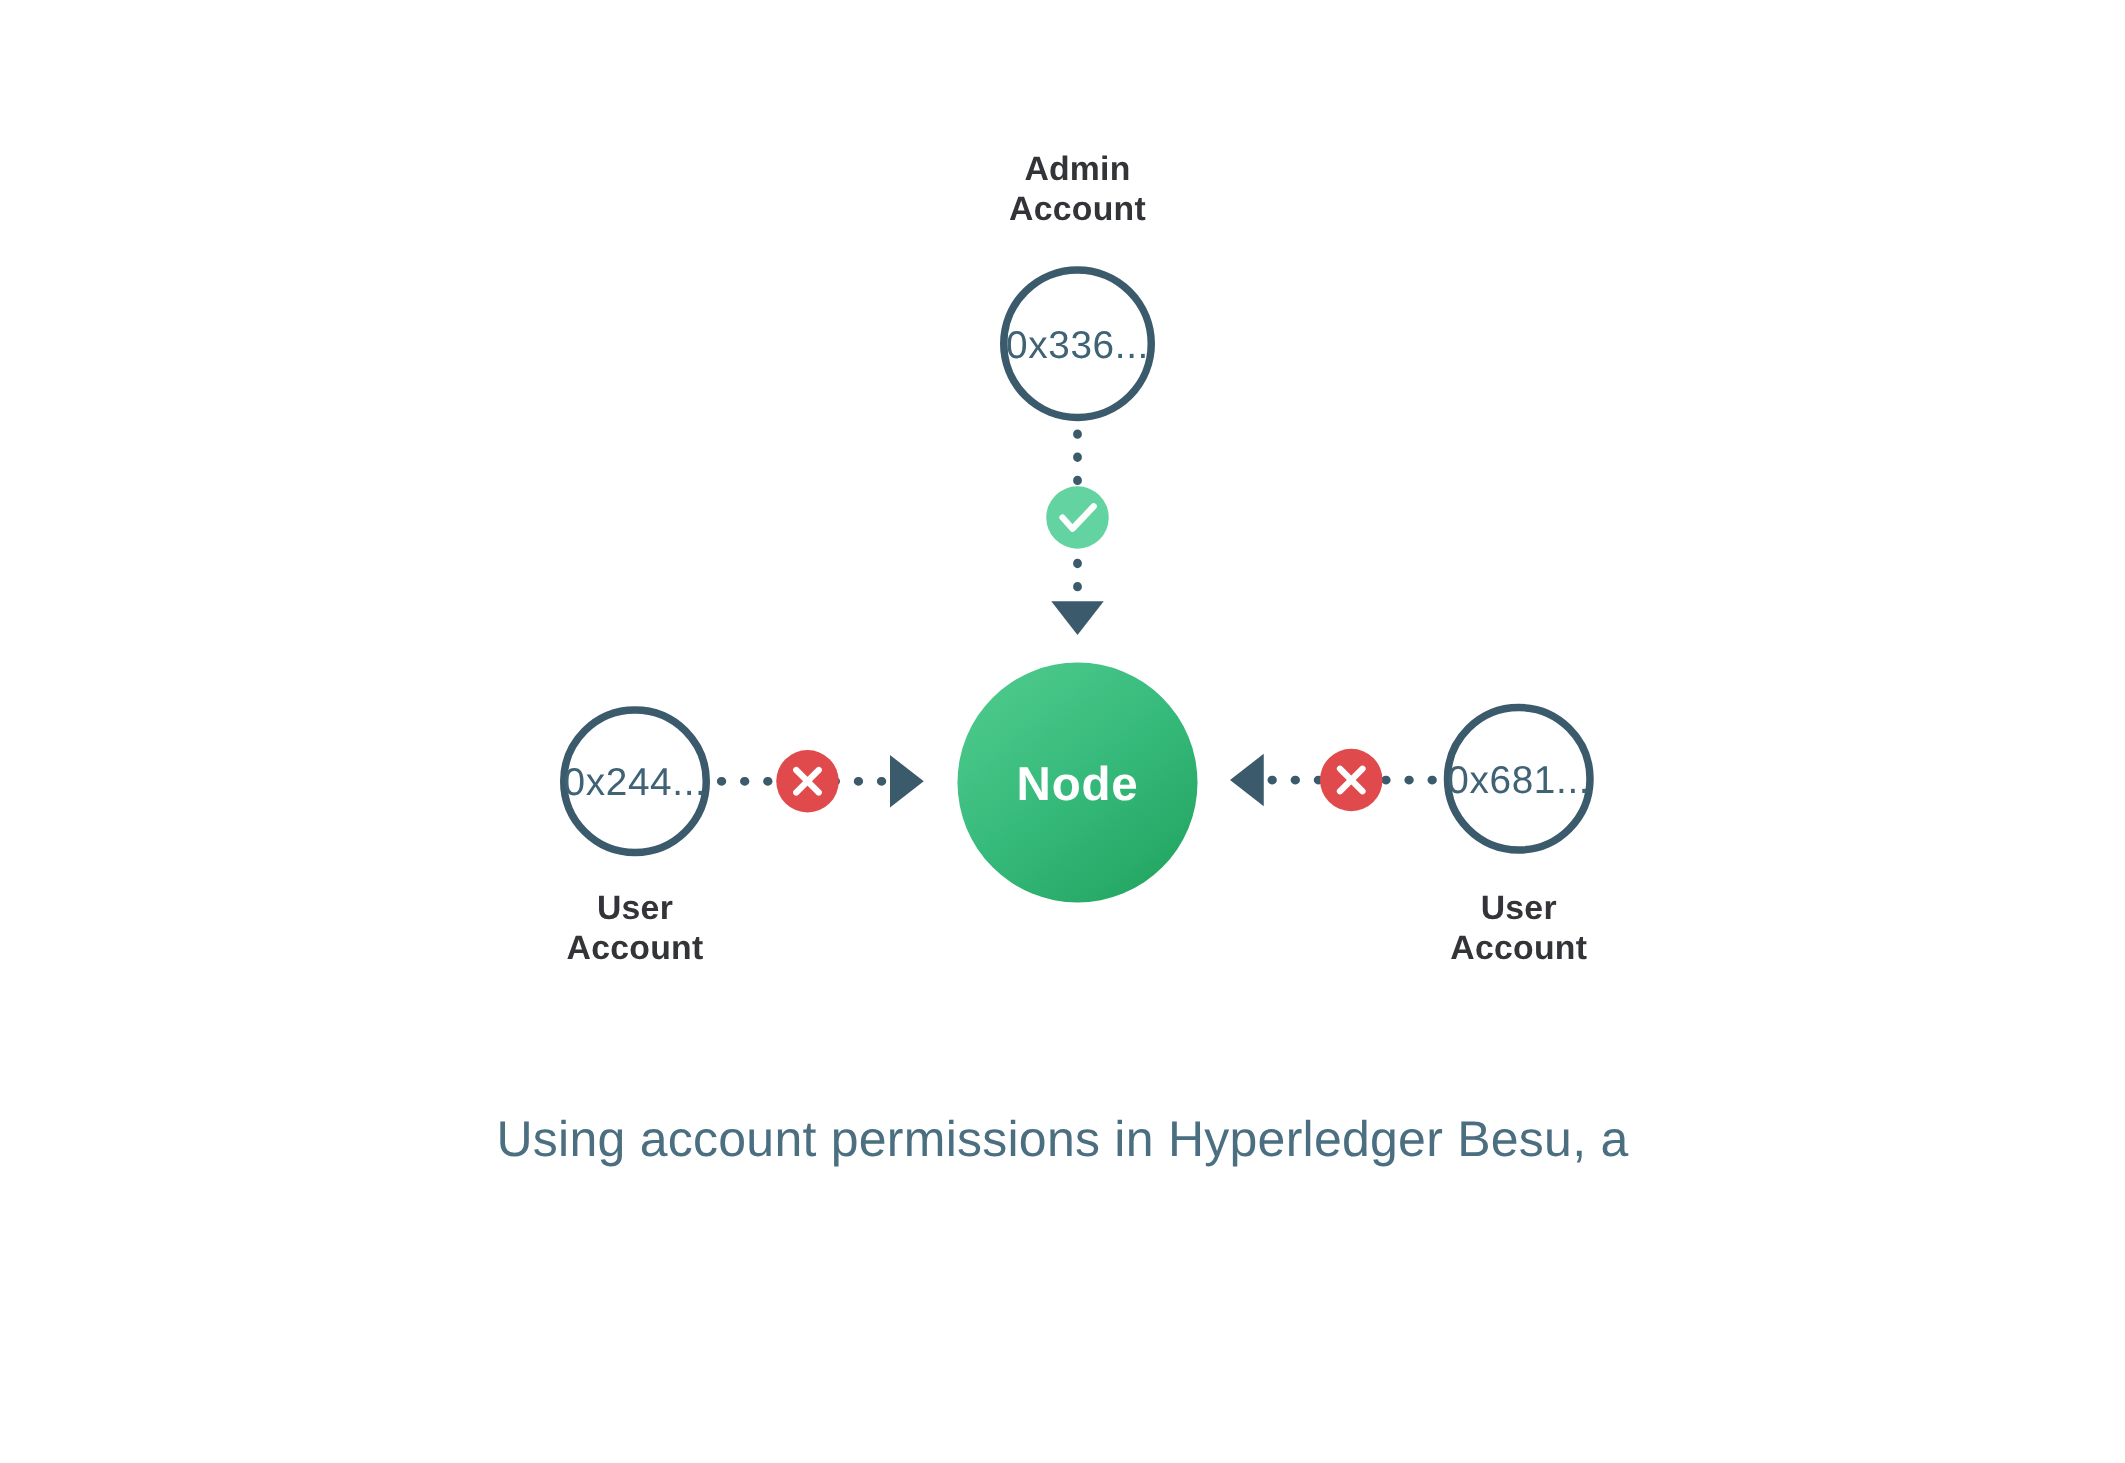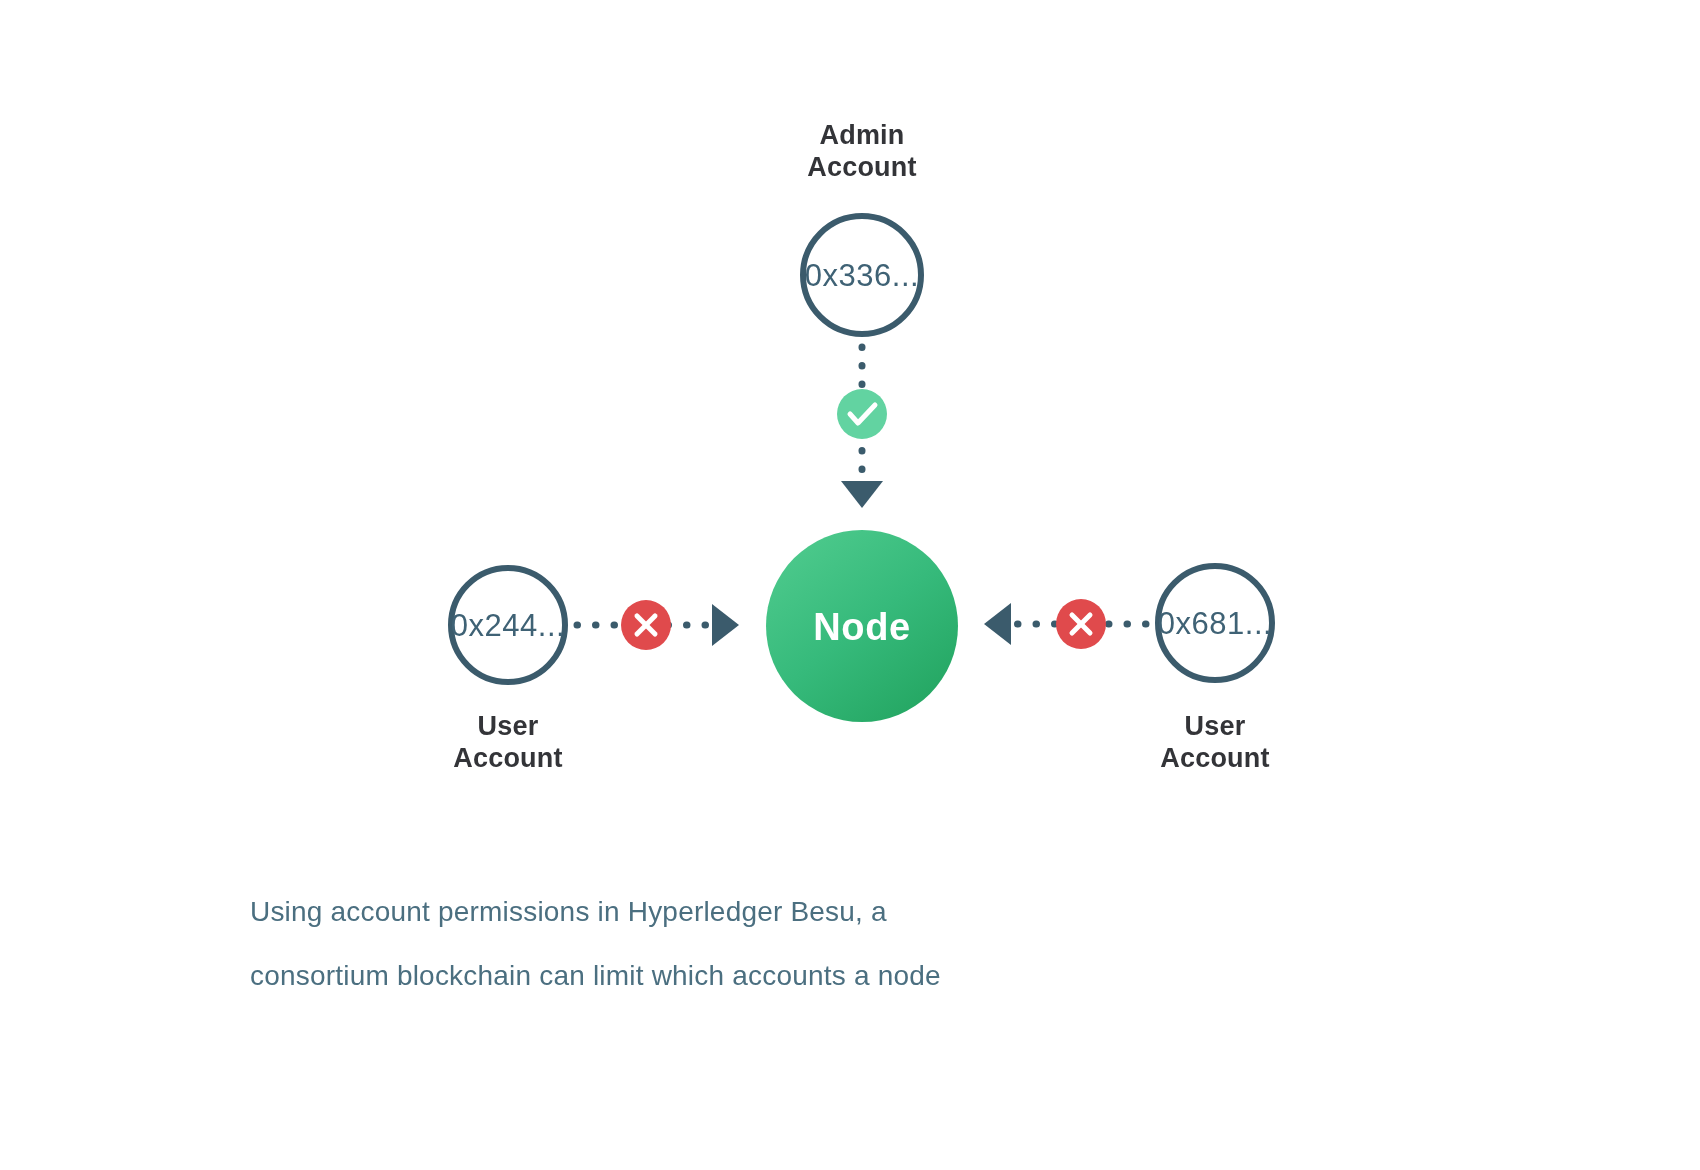--- a/index.html
+++ b/index.html
@@ -82,23 +82,24 @@
     fill: none;
   }
 
   
   .caption {
     position: absolute;
     left: 50%;
     transform: translateX(-50%);
     top: 880px;
     width: 1200px;
+    text-align: center;
     color: #4b6f80;
     font-family: "Liberation Sans", sans-serif;
-    font-size: 28px;
+    font-size: 40px;
     font-weight: 300;
     line-height: 64px;
     letter-spacing: 0.2px;
   }
   .caption-line { display: block; white-space: nowrap; }
 </style>
 </head>
 <body>
 
 <div id="stage">
@@ -168,16 +169,15 @@
           <circle class="badge-deny" cx="1081" cy="624" r="25"></circle>
           <line class="badge-glyph" x1="1072" y1="615" x2="1090" y2="633"></line>
           <line class="badge-glyph" x1="1090" y1="615" x2="1072" y2="633"></line>
         </g>
       </g>
     </svg>
   </div>
 
   <div class="caption">
     <span class="caption-line">Using account permissions in Hyperledger Besu, a</span>
-    <span class="caption-line">consortium blockchain can limit which accounts a node</span>
   </div>
 
 </div>
 
 </body></html>

